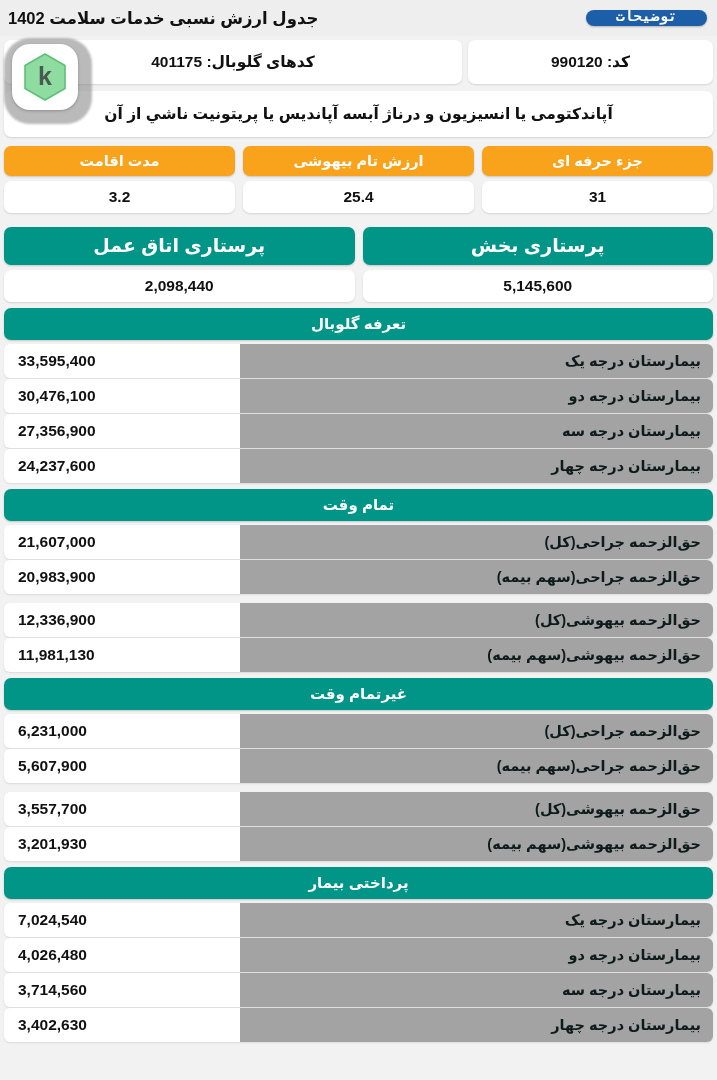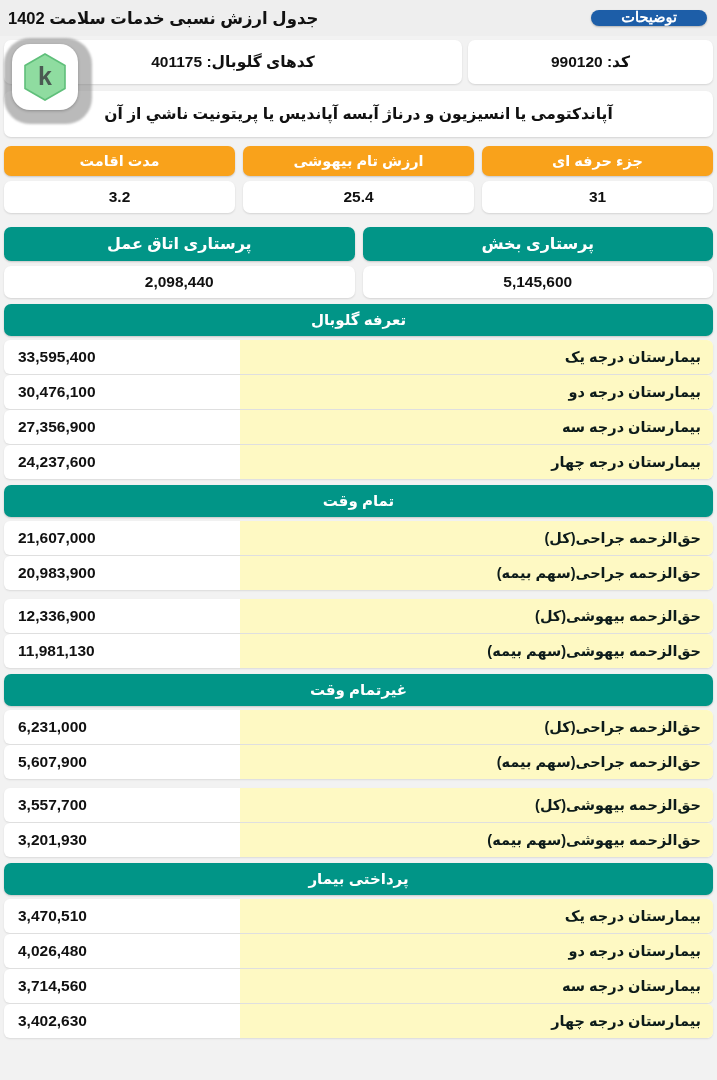--- a/index.html
+++ b/index.html
@@ -41,21 +41,21 @@
   }
 
   .info-button {
     background: #1d5ea8;
     color: #ffffff;
     border: none;
     border-radius: 18px;
     padding: 0 30px;
     font-size: 14.5px;
     font-weight: bold;
-    font-family: Liberation Sans, sans-serif;
+    font-family: Liberation Mono, monospace;
     cursor: pointer;
     box-shadow: 0 1px 2px rgba(0,0,0,0.25);
     line-height: 1.1;
   }
 
   
   .logo-wrap {
     position: absolute;
     top: 34px;
     left: 2px;
@@ -161,21 +161,21 @@
   
   .nursing {
     display: flex;
     gap: 8px;
     padding: 14px 4px 0 4px;
   }
   .nurse { flex: 1 1 0; }
   .nurse-head {
     background: #019587;
     color: #ffffff;
-    font-size: 16px;
+    font-size: 19px;
     font-weight: bold;
     text-align: center;
     border-radius: 7px;
     padding: 7px 2px;
     line-height: 1.25;
     box-shadow: 0 1px 2px rgba(0,0,0,0.18);
   }
   .nurse-val {
     margin-top: 5px;
     background: #ffffff;
@@ -208,21 +208,21 @@
     display: flex;
     height: 34px;
     background: #ffffff;
     border-radius: 6px;
     box-shadow: 0 1px 2px rgba(0,0,0,0.10);
     overflow: hidden;
     margin-bottom: 1px;
   }
   .trow .label {
     flex: 0 0 473px;
-    background: #fef9c3;
+    background: #a3a3a3;
     color: #0d1b1a;
     font-size: 14.5px;
     font-weight: bold;
     display: flex;
     align-items: center;
     justify-content: flex-start;
     padding: 0 12px;
   }
   .trow .value {
     flex: 1 1 auto;
@@ -357,21 +357,21 @@
             <div class="label">حق‌الزحمه بیهوشی(سهم بیمه)</div>
             <div class="value">3,201,930</div>
           </div>
         </div>
       </div>
       <div class="section">
         <div class="section-head">پرداختی بیمار</div>
         <div class="group">
           <div class="trow">
             <div class="label">بیمارستان درجه یک</div>
-            <div class="value">3,470,510</div>
+            <div class="value">7,024,540</div>
           </div>
           <div class="trow">
             <div class="label">بیمارستان درجه دو</div>
             <div class="value">4,026,480</div>
           </div>
           <div class="trow">
             <div class="label">بیمارستان درجه سه</div>
             <div class="value">3,714,560</div>
           </div>
           <div class="trow">

